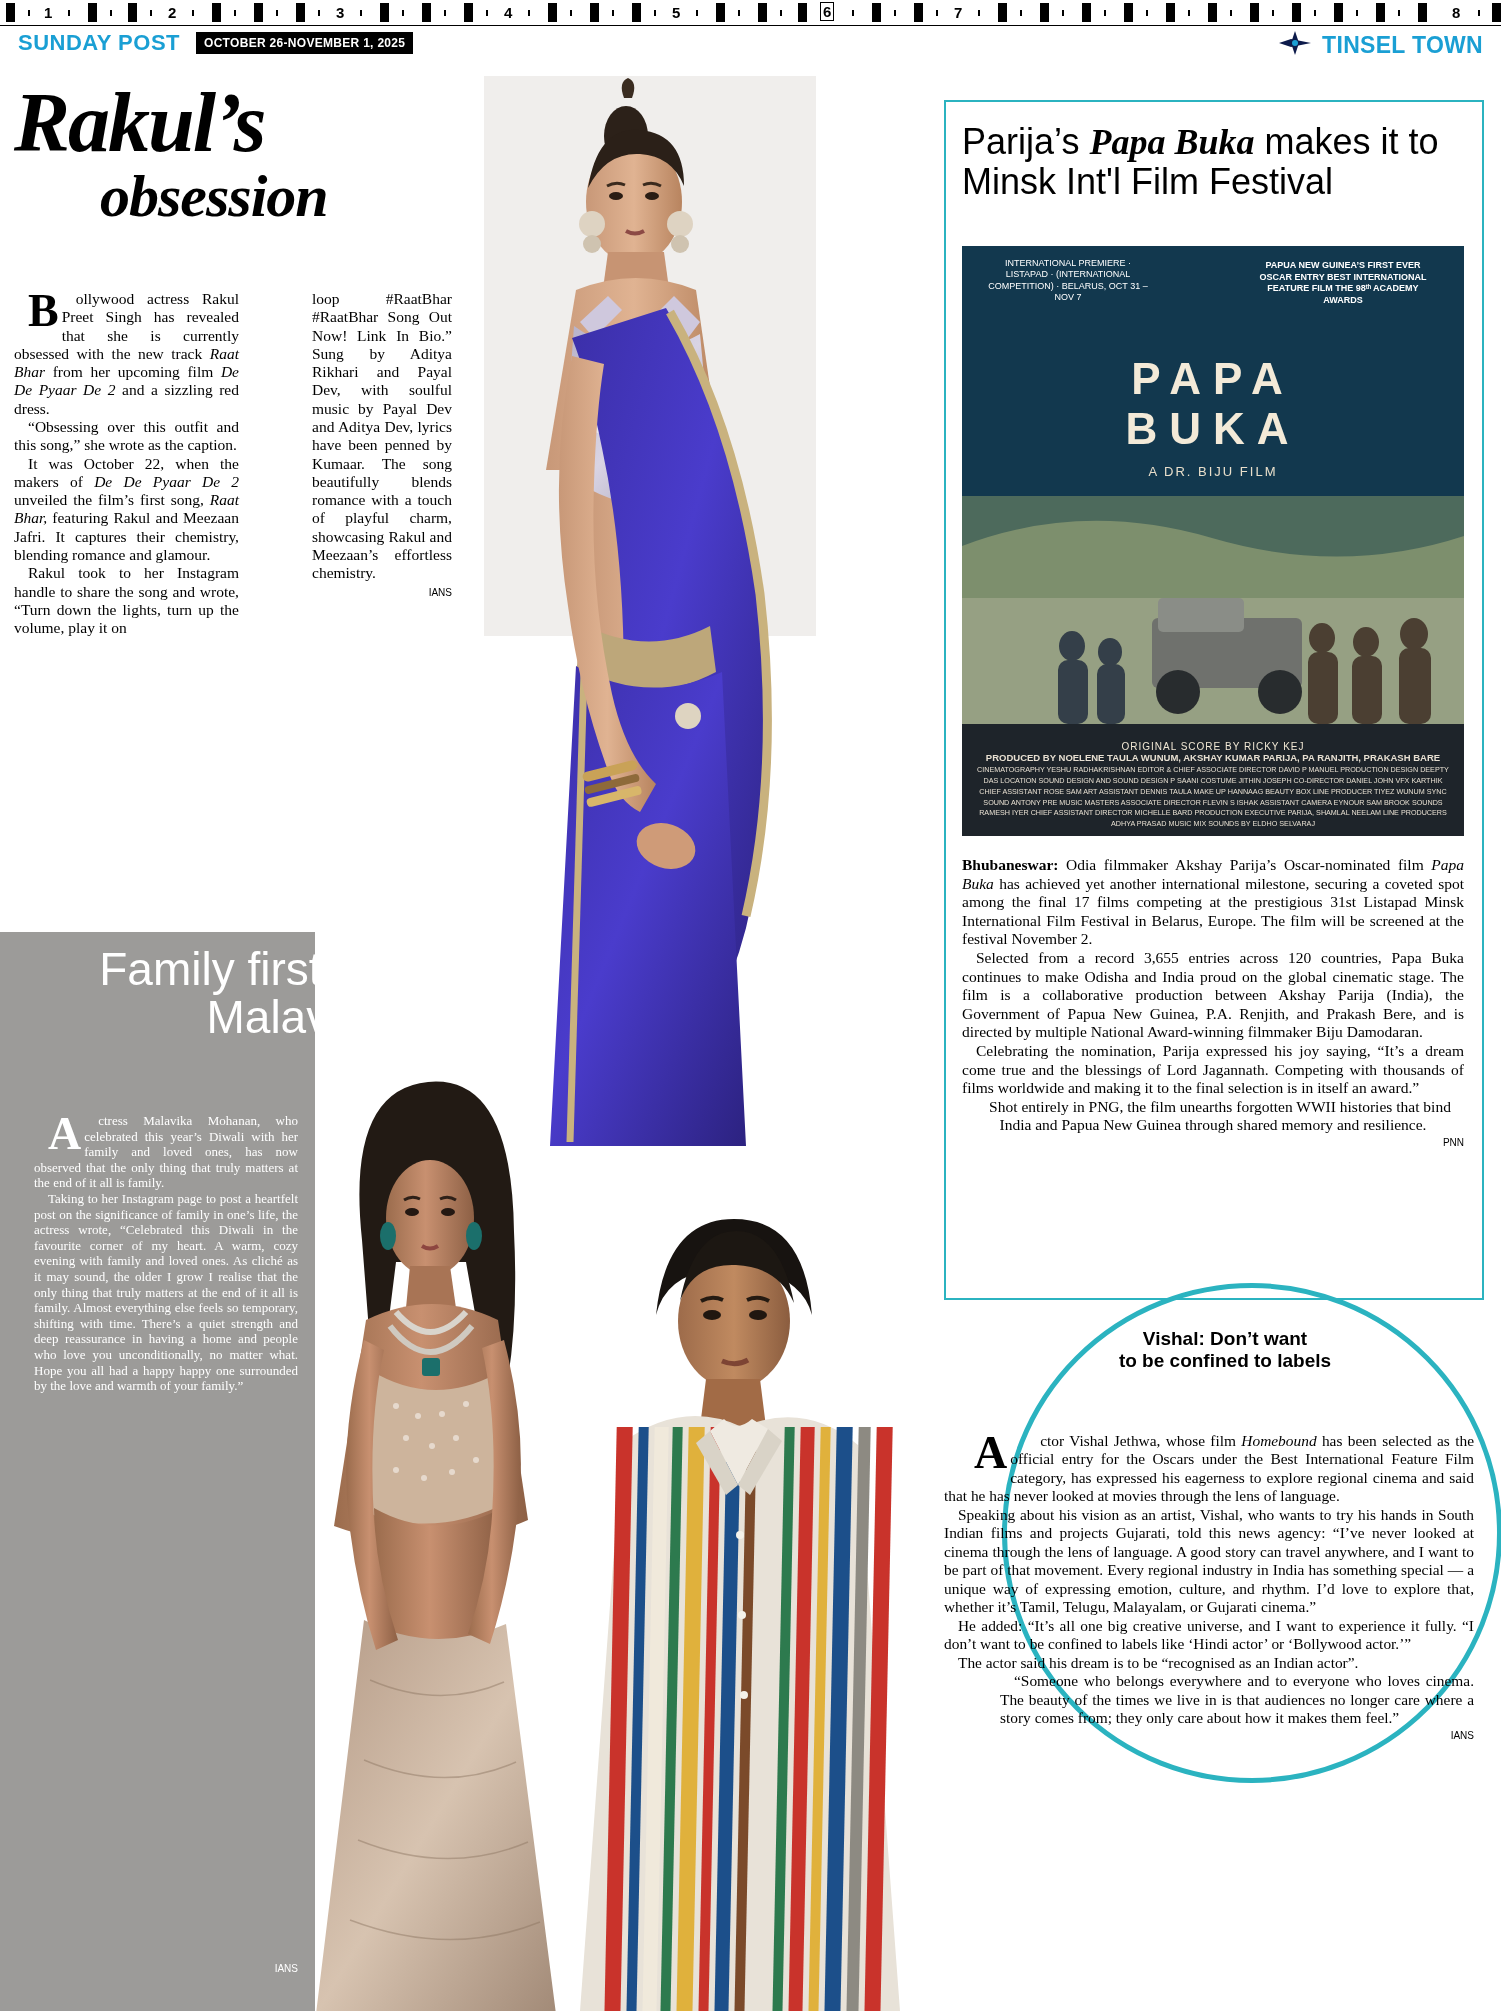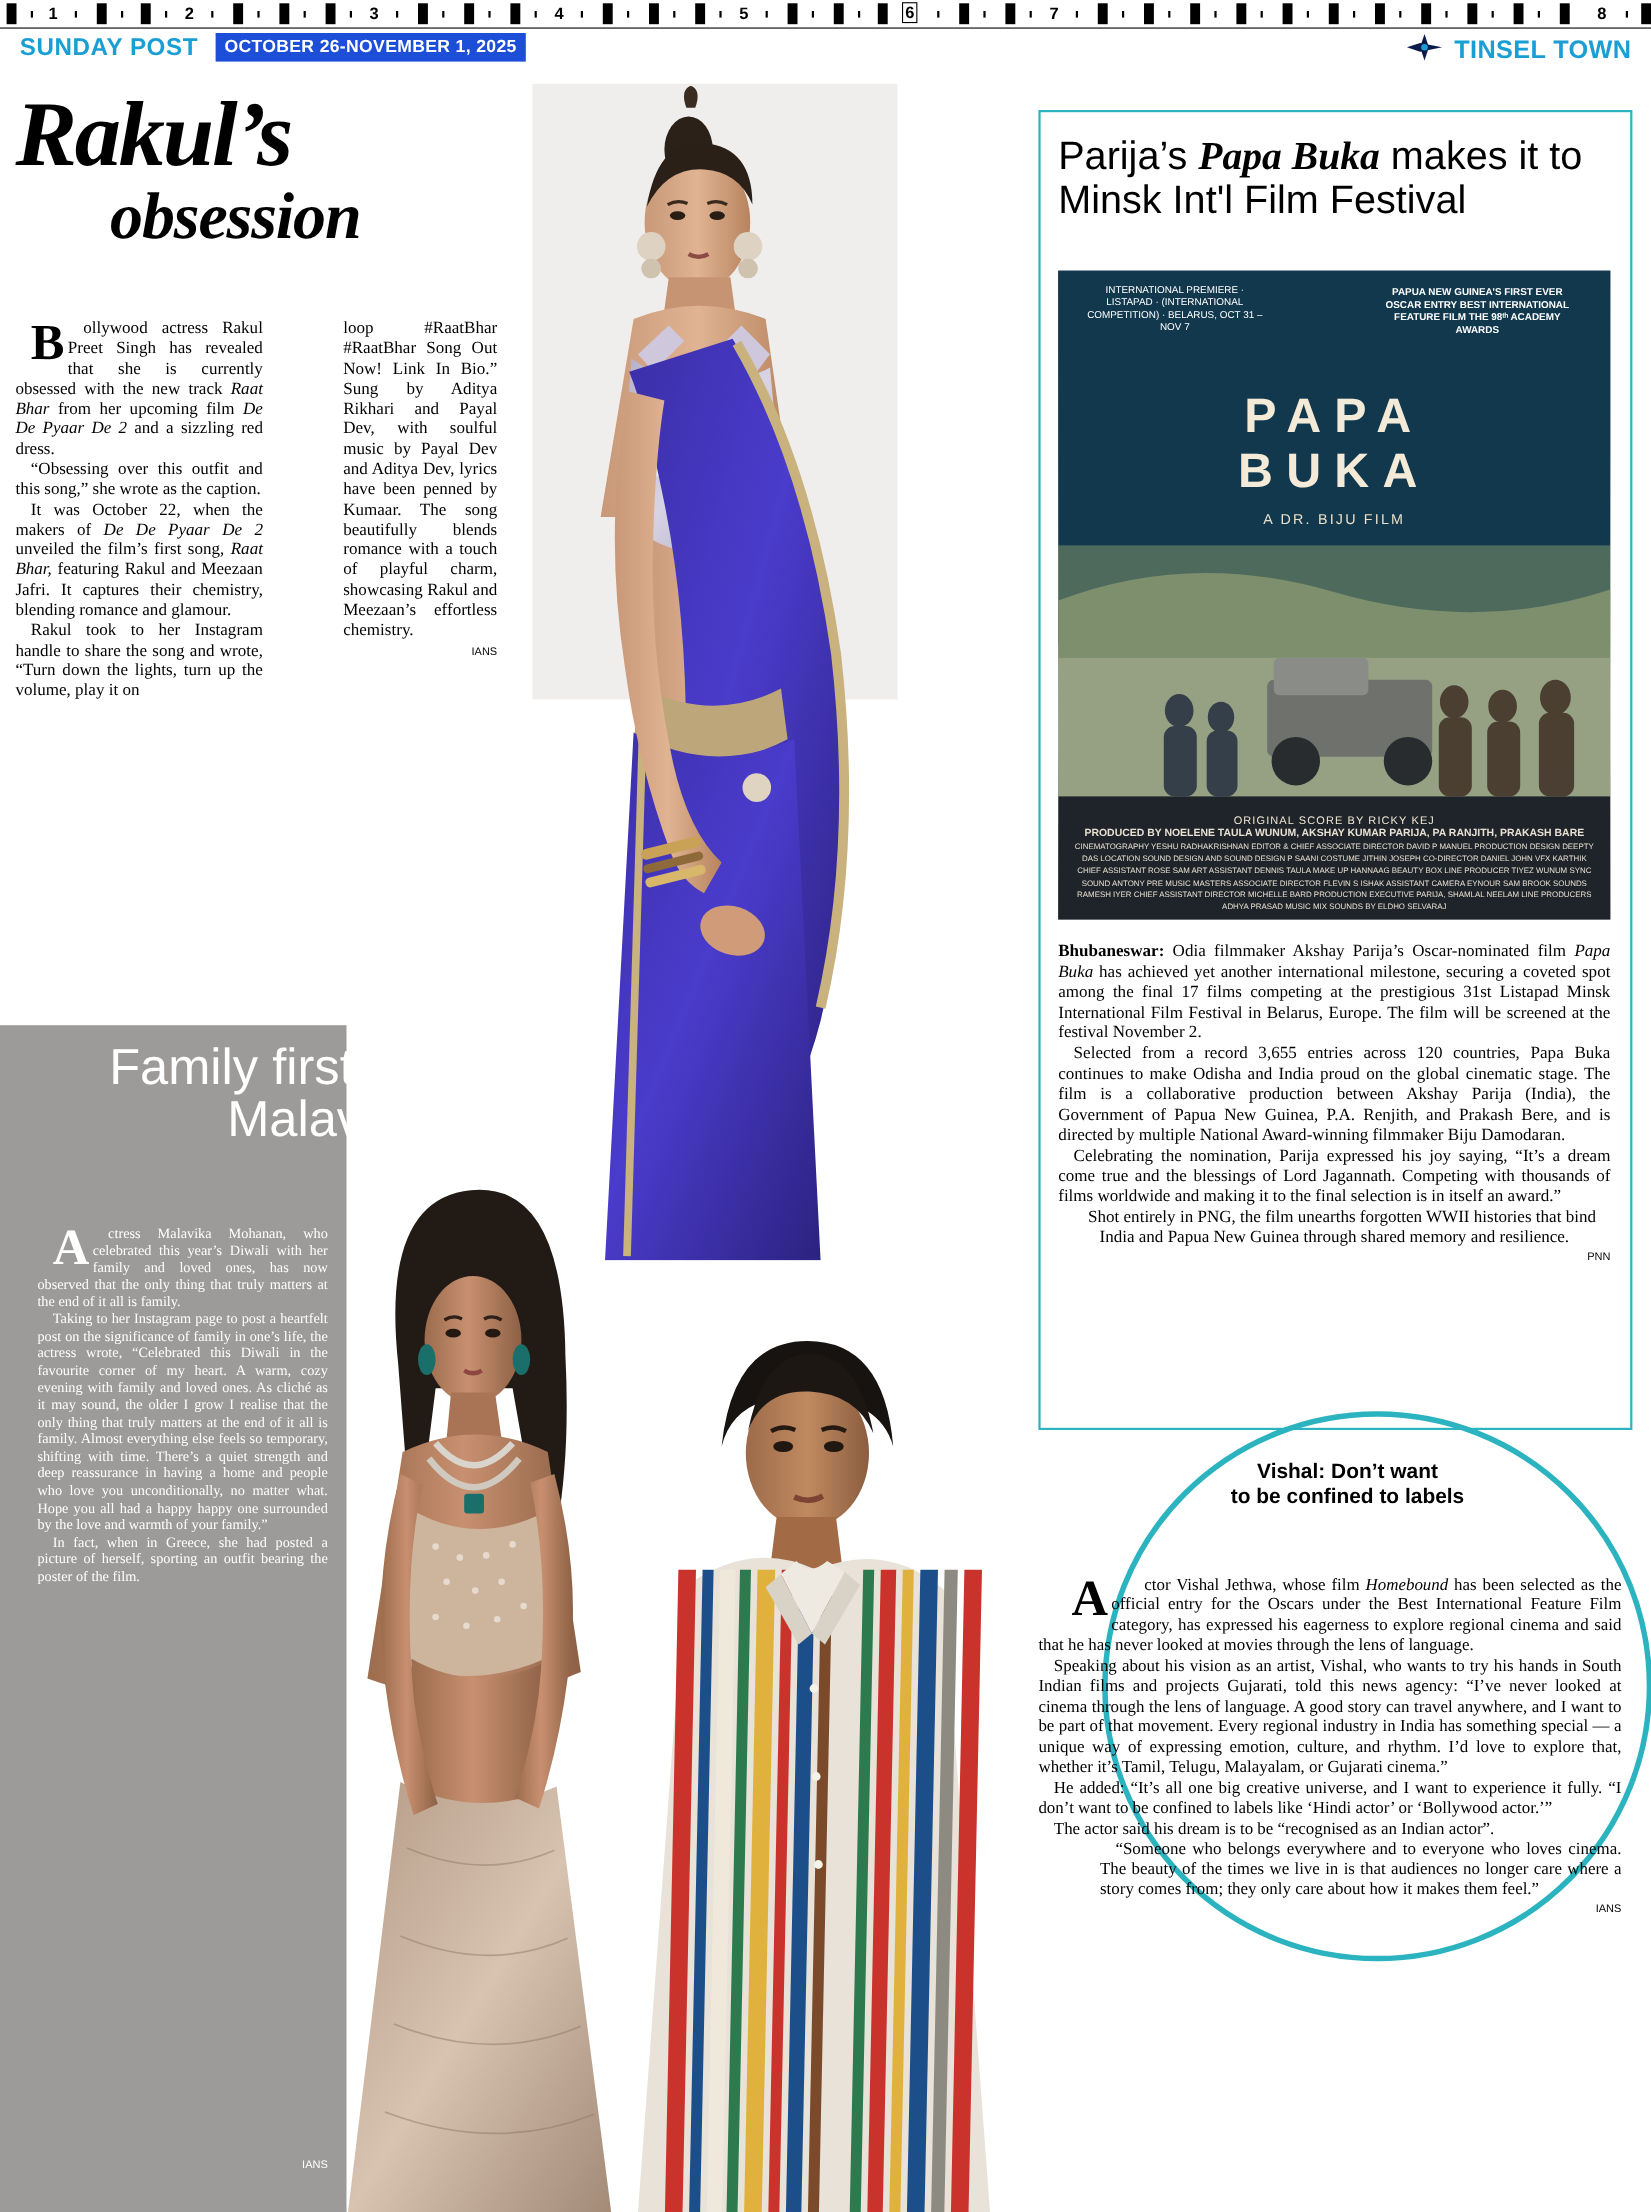--- a/index.html
+++ b/index.html
@@ -35,22 +35,22 @@
 
   
   .masthead { position:absolute; top:30px; left:18px; width:1465px; height:30px; }
   .mh-sunday {
     font-family:"Liberation Sans", sans-serif; font-weight:bold; font-size:22px;
     letter-spacing:0.5px; color:#1a9fd4; display:inline-block; vertical-align:middle;
   }
   .mh-sunday .post { color:#1a9fd4; }
   .mh-date {
     display:inline-block; vertical-align:middle; margin-left:12px;
-    background:#1d4ed8; color:#fff; font-family:"Liberation Sans", sans-serif;
-    font-weight:bold; font-size:16px; padding:4px 8px; letter-spacing:0.3px;
+    background:#000000; color:#fff; font-family:"Liberation Sans", sans-serif;
+    font-weight:bold; font-size:12px; padding:4px 8px; letter-spacing:0.3px;
   }
   .mh-right {
     position:absolute; right:0; top:0; display:flex; align-items:center; gap:10px;
   }
   .mh-tinsel {
     font-family:"Liberation Sans", sans-serif; font-weight:bold; font-size:23px;
     color:#1a9fd4; letter-spacing:0.3px;
   }
 
   
@@ -457,21 +457,20 @@
     </g>
 
     <path d="M64 300 q-26 100 -14 190 q8 64 26 120 l22 -10 q-20 -60 -24 -120 q-6 -96 10 -170z" fill="url(#mskin)"></path>
     <path d="M204 300 q26 100 12 186 q-8 62 -26 118 l-22 -10 q20 -58 24 -118 q6 -94 -10 -168z" fill="url(#mskin)"></path>
   </svg>
 </div>
 
 <div class="mal-body">
   <p class="dropcap">Actress Malavika Mohanan, who celebrated this year’s Diwali with her family and loved ones, has now observed that the only thing that truly matters at the end of it all is family.</p>
   <p>Taking to her Instagram page to post a heartfelt post on the significance of family in one’s life, the actress wrote, “Celebrated this Diwali in the favourite corner of my heart. A warm, cozy evening with family and loved ones. As cliché as it may sound, the older I grow I realise that the only thing that truly matters at the end of it all is family. Almost everything else feels so temporary, shifting with time. There’s a quiet strength and deep reassurance in having a home and people who love you unconditionally, no matter what. Hope you all had a happy happy one surrounded by the love and warmth of your family.”</p>
-  <p>In fact, when in Greece, she had posted a picture of herself, sporting an outfit bearing the poster of the film.</p>
 </div>
 <div class="mal-credit">IANS</div>
 
 <div class="vishal-photo">
   <svg width="360" height="836" viewBox="0 0 360 836">
     <defs>
       <linearGradient id="vskin" x1="0" y1="0" x2="1" y2="0">
         <stop offset="0%" stop-color="#9d6b4a"></stop>
           <stop offset="50%" stop-color="#c08a60"></stop>
           <stop offset="100%" stop-color="#8b5d3f"></stop>

